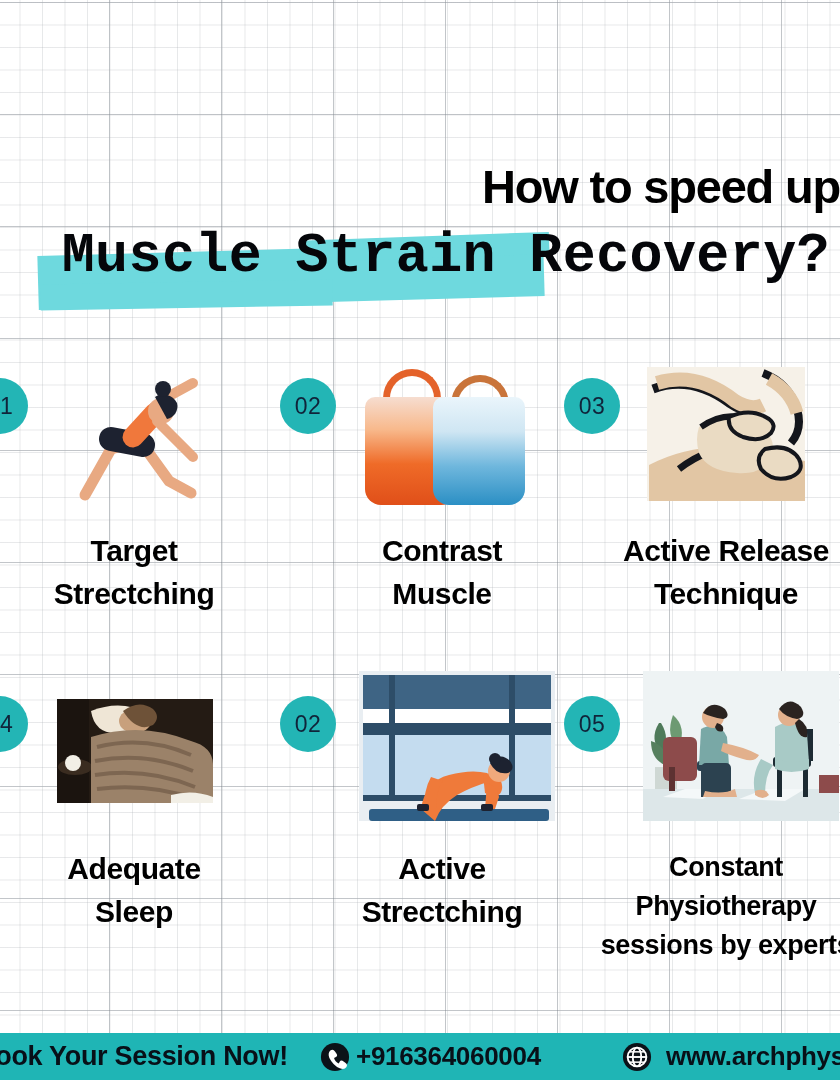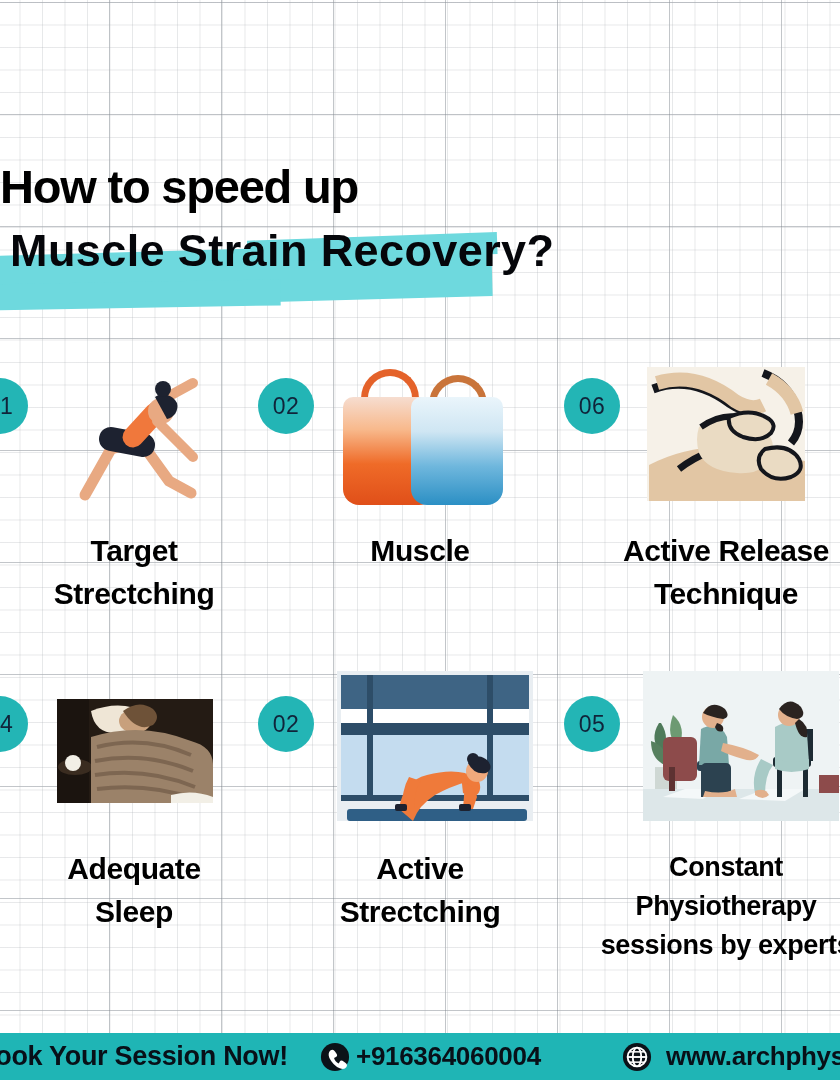--- a/index.html
+++ b/index.html
@@ -28,21 +28,21 @@
       112px 112px,
       112px 112px;
     background-position: -3px 2px, -3px 2px, -3px 2px, -3px 2px;
   }
 
   
   .title-block {
     position:absolute;
     left:0; top:162px;
     width:840px;
-    text-align:left;
+    text-align:right;
   }
   .title-main {
     font-size:47px;
     font-weight:bold;
     letter-spacing:-1.2px;
     color:#000000;
     line-height:1.05;
     white-space:nowrap;
   }
   .subtitle-wrap {
@@ -71,35 +71,35 @@
     content:"";
     position:absolute;
     right:-6px; top:-9px;
     width:250px; height:22px;
     background:#6ed9de;
     transform:rotate(-0.4deg);
   }
   .subtitle-text {
     position:relative;
     z-index:1;
-    font-family:Liberation Sans, sans-serif;
-    font-size:45px;
+    font-family:Liberation Mono, monospace;
+    font-size:55px;
     font-weight:bold;
     color:#05060a;
     letter-spacing:0.4px;
     white-space:nowrap;
   }
 
   
   .items { position:absolute; left:0; top:0; width:1060px; height:1080px; }
   .item { position:absolute; width:352px; }
   .item-r1 { top:352px; }
   .item-r2 { top:670px; }
   .col1 { left:-42px; }
-  .col2 { left:244px; }
+  .col2 { left:266px; }
   .col3 { left:550px; }
 
   .art-wrap {
     position:relative;
     width:352px; height:162px;
     display:flex; align-items:center; justify-content:center;
   }
   .badge {
     position:absolute;
     left:14px; top:26px;
@@ -197,27 +197,28 @@
       <div class="art-wrap">
         <div class="badge">02</div>
         <div class="art">
           <div class="handle" style="left:24px; top:16px; border-color:#e4622a;"></div>
           <div class="handle" style="left:92px; top:22px; border-color:#c9743a;"></div>
           <div class="bag bag-hot"></div>
           <div class="bag bag-cold"></div>
         </div>
       </div>
       <div class="label">
+        <div>Contrast</div>
         <div>Muscle</div>
       </div>
     </div>
 
     <div class="item item-r1 col3">
       <div class="art-wrap">
-        <div class="badge">06</div>
+        <div class="badge">03</div>
         <div class="art">
           <svg viewBox="0 0 166 160" width="166" height="160">
             <rect x="4" y="14" width="158" height="134" fill="#f6f1e8"></rect>
             <path d="M6 112 q50 -26 108 -14 l48 10 v40 H6 Z" fill="#e2c6a4"></path>
             <path d="M36 116 q44 -34 96 -16" stroke="#14161c" stroke-width="7" fill="none"></path>
             <path d="M56 74 q34 -22 66 4 q12 10 6 26 q-8 18 -34 16 q-30 -2 -38 -20 q-4 -14 0 -26 Z" fill="#eadbc3"></path>
             <path d="M58 74 q34 -24 68 6" stroke="#14161c" stroke-width="6" fill="none"></path>
             <path d="M10 36 q38 -14 76 14 q18 12 30 6" stroke="#14161c" stroke-width="9" fill="none"></path>
             <path d="M14 30 q40 -12 78 18 q16 10 28 4" stroke="#e2c6a4" stroke-width="14" fill="none"></path>
             <path d="M86 64 q22 -10 40 2 q8 6 2 14 q-10 10 -28 4 q-16 -6 -14 -20 Z" fill="#eadbc3" stroke="#14161c" stroke-width="4"></path>

